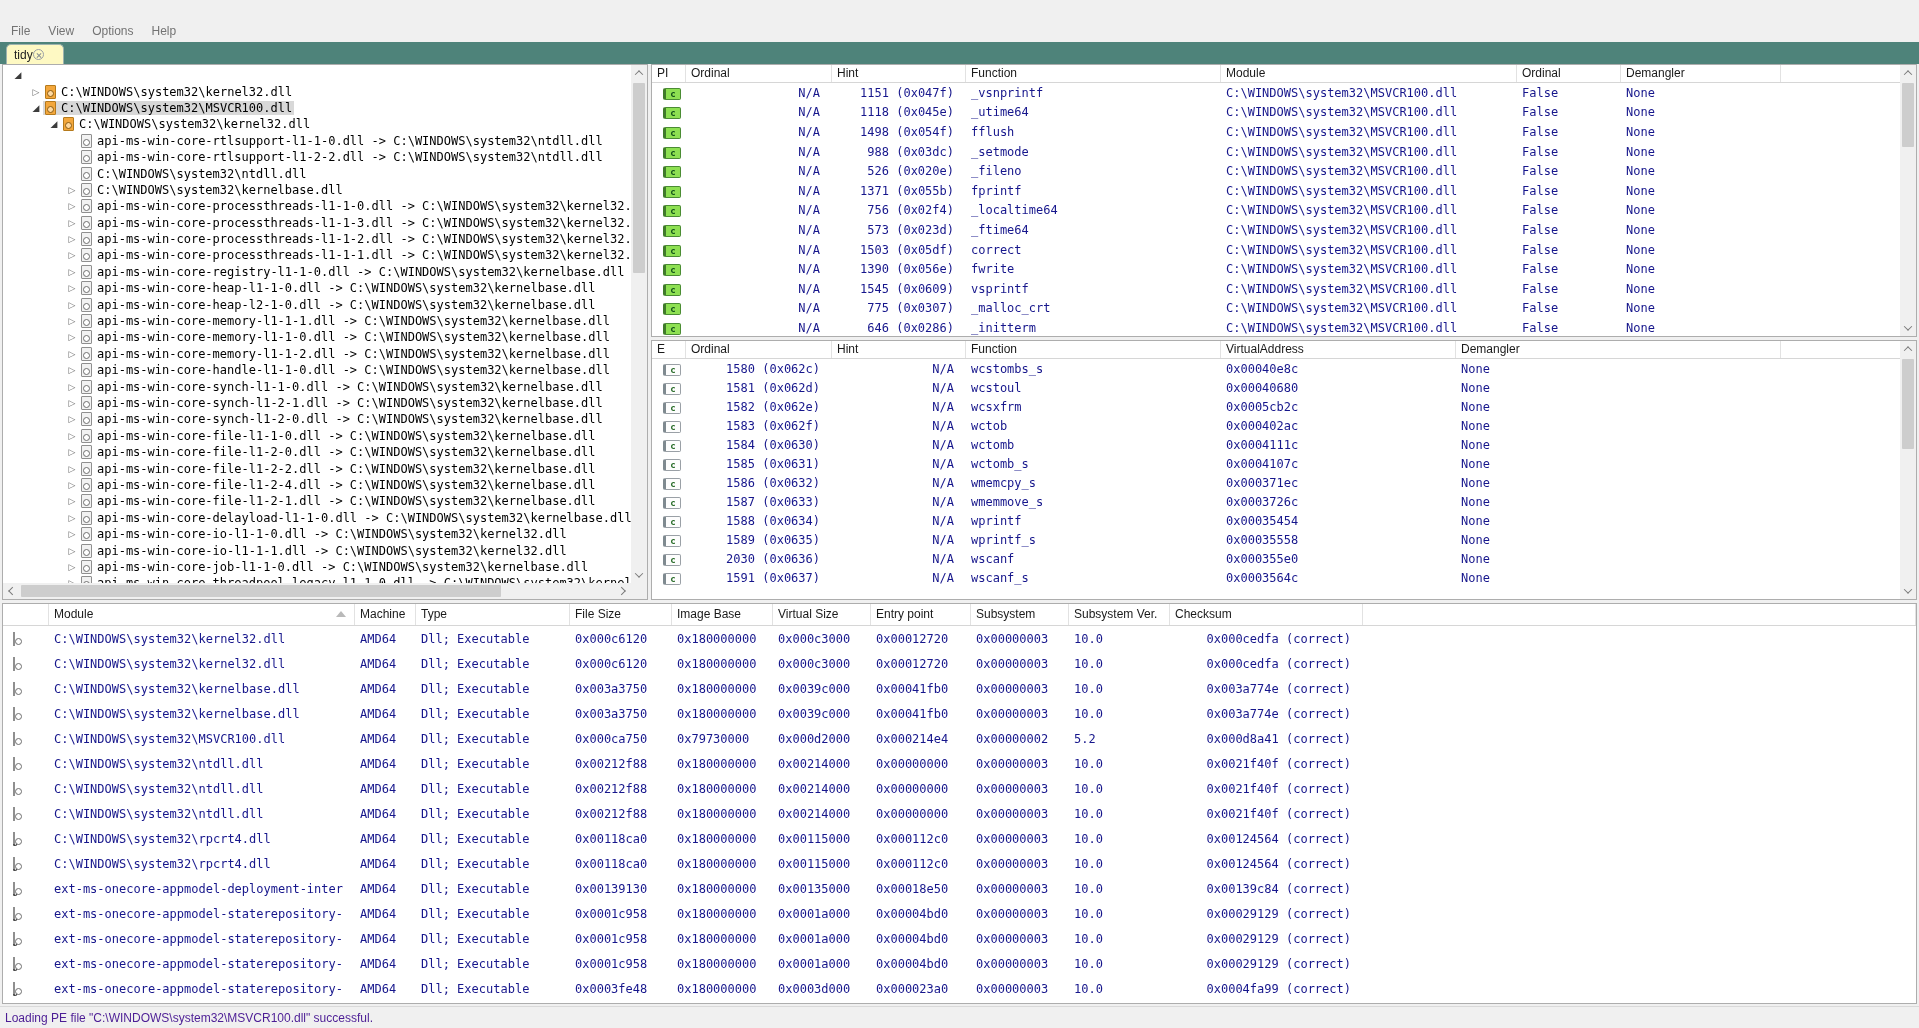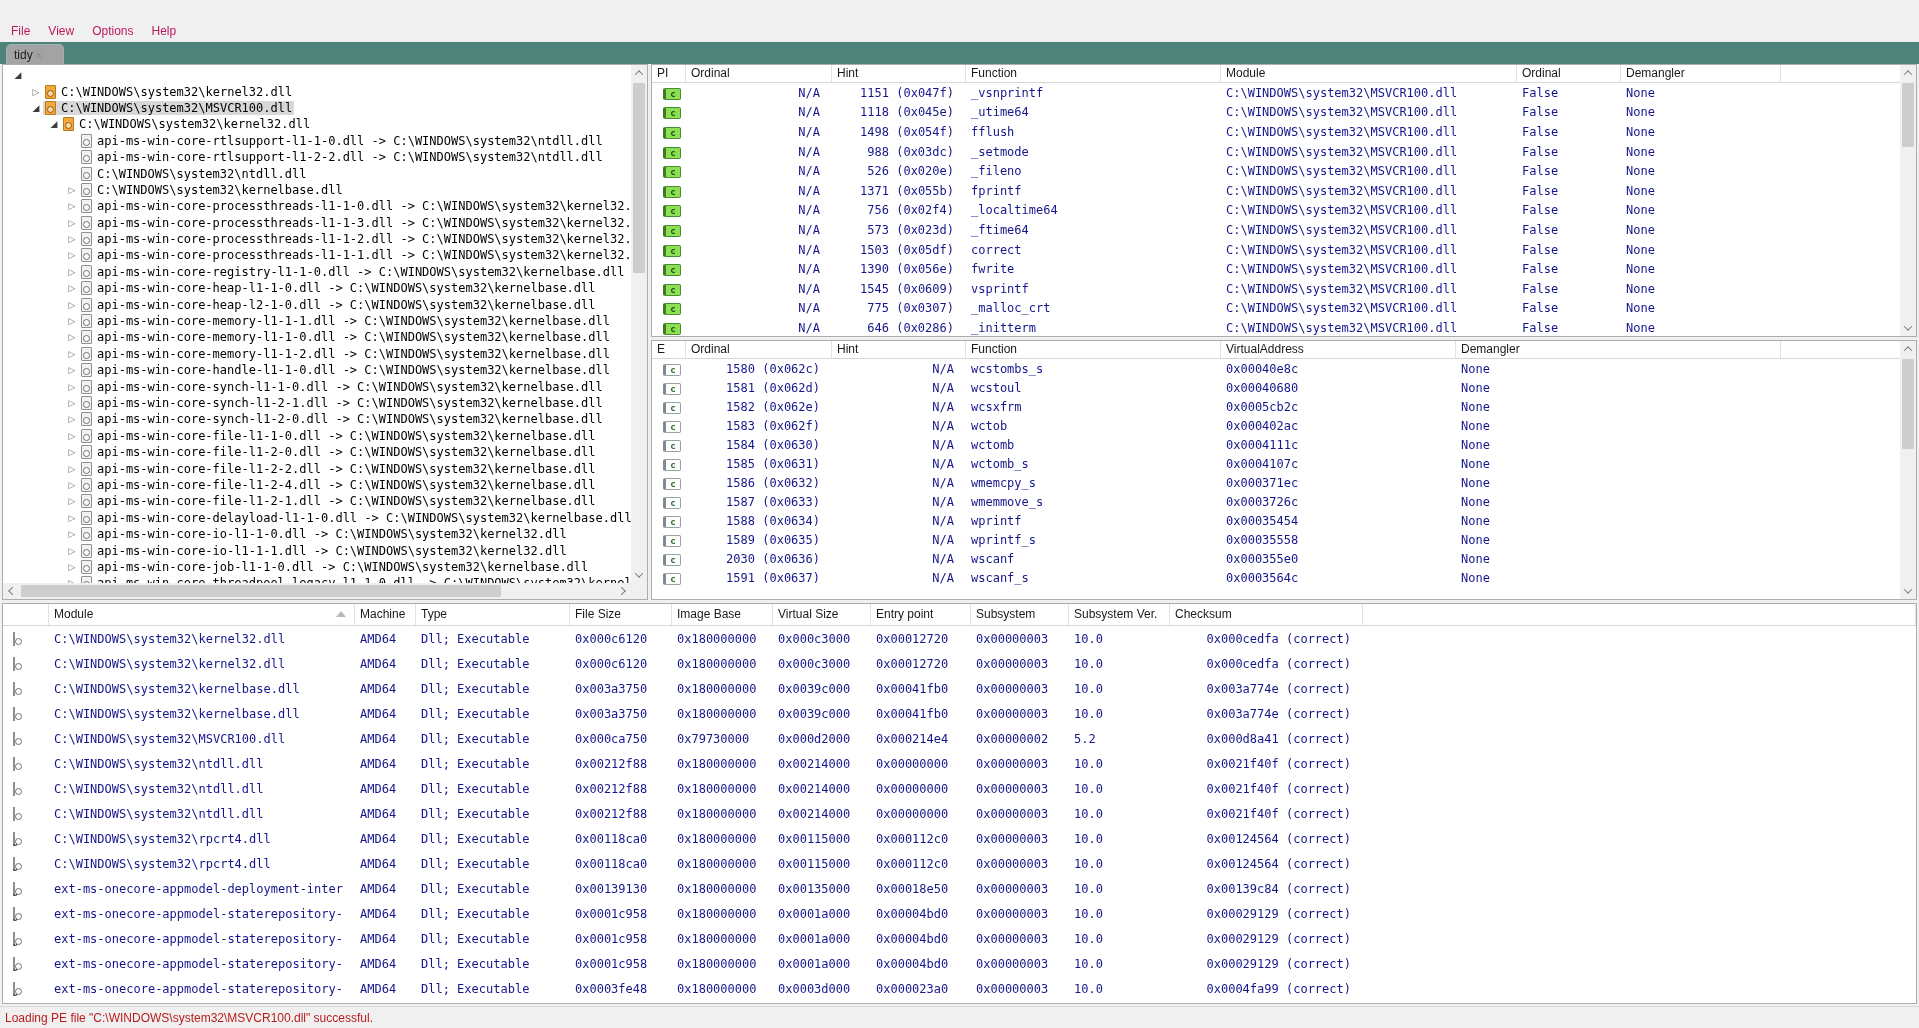--- a/index.html
+++ b/index.html
@@ -22,25 +22,25 @@
   .glyph-max { width:8px; height:8px; border:1px solid #555; position:relative; background:#f0f0f0; }
   .glyph-max:before { content:""; position:absolute; left:2px; top:-4px; width:8px; height:8px; border:1px solid #555; border-bottom:none; border-left:none; }
   .glyph-close { position:relative; width:11px; height:11px; }
   .glyph-close:before,.glyph-close:after { content:""; position:absolute; left:-1px; top:5px; width:13px; height:1px; background:#555; }
   .glyph-close:before { transform:rotate(45deg); }
   .glyph-close:after  { transform:rotate(-45deg); }
 
   
   .menubar { position:absolute; left:0; top:20px; width:100%; height:22px; background:#f0f0f0;
     display:flex; align-items:center; padding-left:2px; }
-  .menu-item { padding:3px 9px; color:#be185d;text-align:center; }
+  .menu-item { padding:3px 9px; color:#737373;text-align:center; }
 
   
   .tabstrip { position:absolute; left:0; top:42px; width:100%; height:22px; background:#4e837a; }
-  .tab { position:absolute; left:6px; bottom:0; height:20px; min-width:58px; background:#a3a3a3;
+  .tab { position:absolute; left:6px; bottom:0; height:20px; min-width:58px; background:#fef9c3;
     border:1px solid #9db3ae; border-bottom:none; border-radius:5px 5px 0 0;
     display:flex; align-items:center; padding:0 7px; gap:0; }
   .tab-label { color:#222; }
   .tab-close { position:relative; width:11px; height:11px; border:1px solid #9aa0a6; border-radius:50%; }
   .tab-close:before,.tab-close:after { content:""; position:absolute; left:2px; top:4.5px; width:6px; height:1px; background:#8a9094; }
   .tab-close:before { transform:rotate(45deg); }
   .tab-close:after { transform:rotate(-45deg); }
 
   
   .panel { position:absolute; background:#ffffff; border:1px solid #adadad; overflow:hidden; }
@@ -103,21 +103,21 @@
   .chev { width:6px; height:6px; border-left:1.4px solid #7a7a7a; border-top:1.4px solid #7a7a7a; }
   .chev.up { transform:rotate(45deg) translate(1px,1px); }
   .chev.down { transform:rotate(225deg) translate(1px,1px); }
   .chev.left { transform:rotate(-45deg) translate(1px,1px); }
   .chev.right { transform:rotate(135deg) translate(1px,1px); }
   .vthumb { position:absolute; left:2px; width:12px; background:#cdcdcd; border-radius:1px; }
   .hthumb { position:absolute; top:2px; height:12px; background:#cdcdcd; border-radius:1px; }
 
   
   .statusbar { position:absolute; left:0; top:1006px; width:100%; height:22px; background:#f0f0f0;
-    border-top:1px solid #d9d9d9; display:flex; align-items:center; padding-left:5px; color:#b91c1c; }
+    border-top:1px solid #d9d9d9; display:flex; align-items:center; padding-left:5px; color:#4c1d95; }
 </style>
 </head>
 <body>
 
 <div class="window">
 
 
   <div class="menubar">
     <span class="menu-item">File</span>
     <span class="menu-item">View</span>

